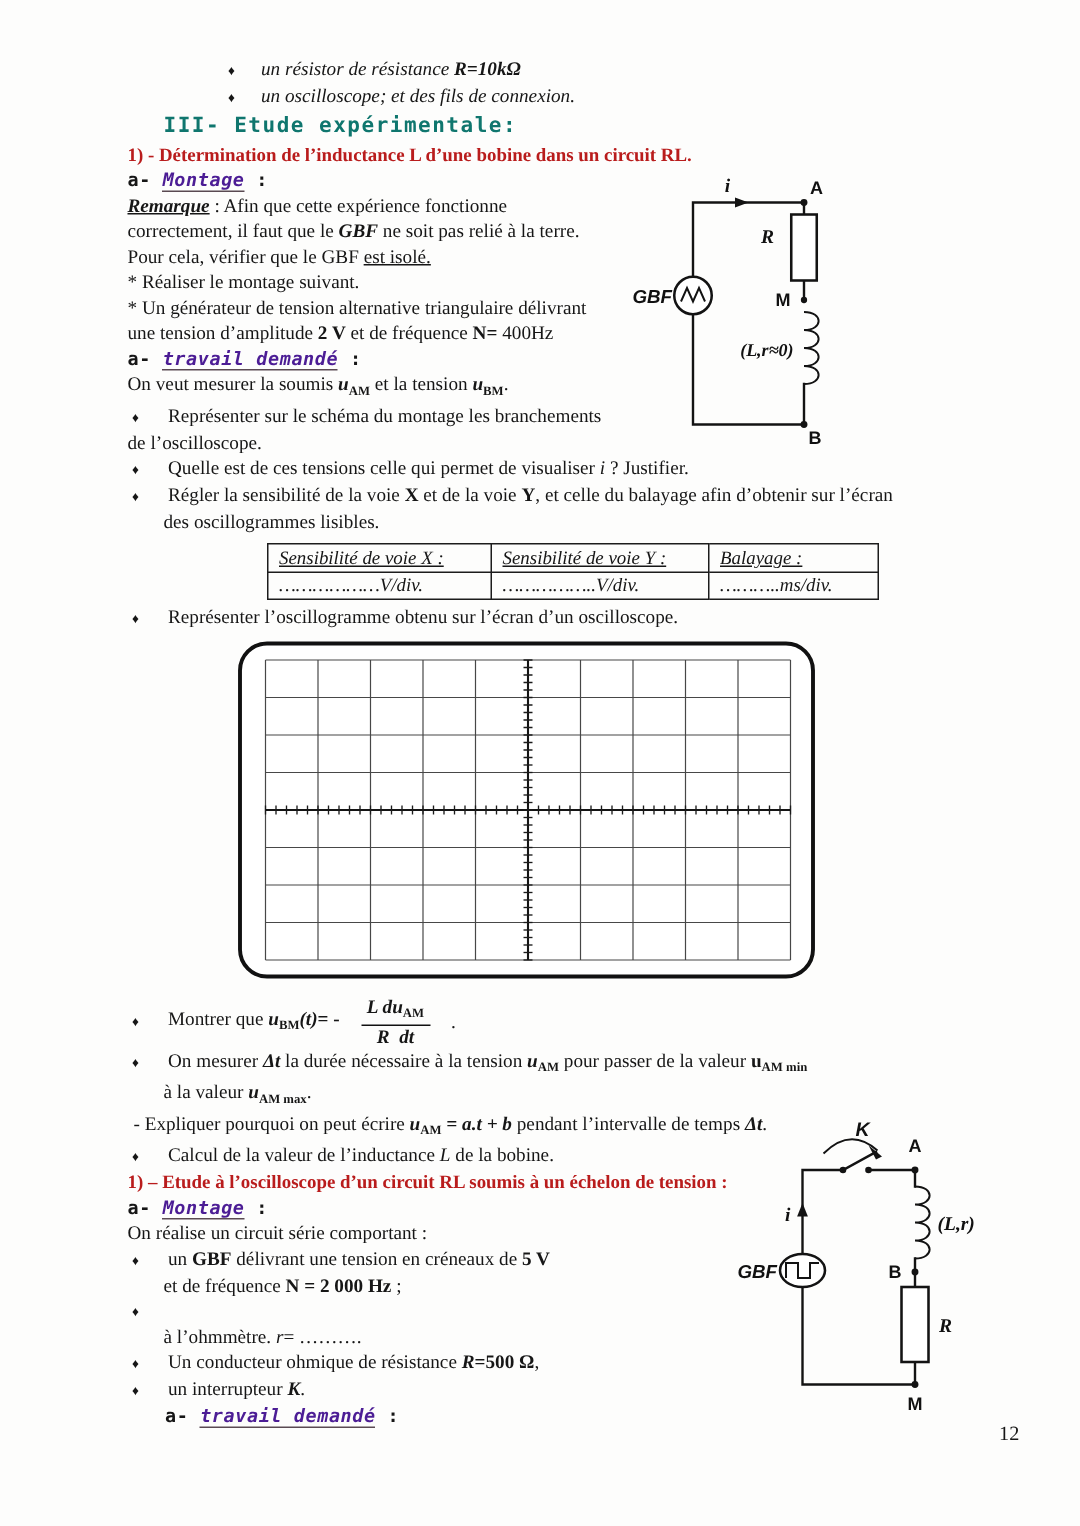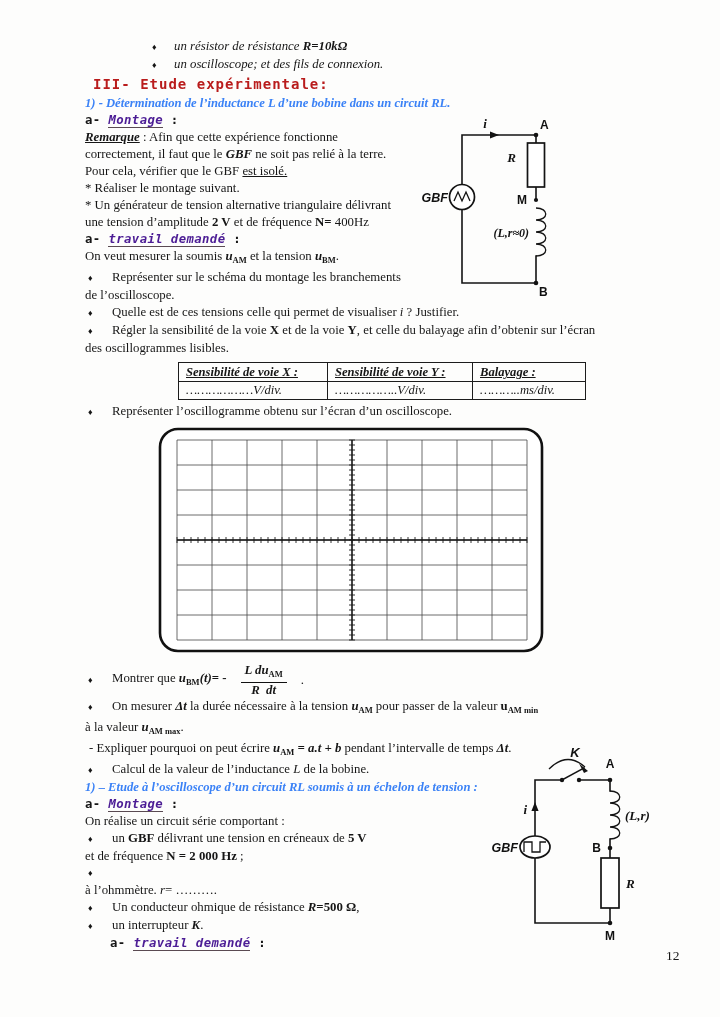--- a/index.html
+++ b/index.html
@@ -7,32 +7,32 @@
        font-family:"Liberation Serif",serif;color:#161616}
   .content{position:absolute;left:85px;top:38px;width:628px}
   .line{font-size:12.8px;line-height:17px;white-space:nowrap}
   .b{font-weight:700}
   .i{font-style:italic}
   .u{text-decoration:underline}
   .sub{font-size:8.5px;vertical-align:-3px}
   .mono{font-family:"DejaVu Sans Mono",monospace;font-weight:700;font-size:12.3px;letter-spacing:.4px}
   .mar{color:#4c1d95;font-style:italic;border-bottom:1.3px solid #5a4a52;padding-bottom:0}
   .h-red{font-family:"DejaVu Sans Mono",monospace;font-weight:700;font-size:14px;
-         color:#b91c1c;letter-spacing:1px;line-height:21px;margin-left:8px}
-  .h-navy{color:#3b82f6;font-weight:700;font-style:italic;font-size:12.6px}
+         color:#0f766e;letter-spacing:1px;line-height:21px;margin-left:24px}
+  .h-navy{color:#b91c1c;font-weight:700;font-size:12.6px}
   .bullet{display:flex;align-items:baseline}
   .dm{flex:0 0 24px;padding-left:3px;font-size:9px}
   .far{margin-left:64px}
   .far .dm{flex-basis:22px}
-  .bt{}
+  .bt{margin-left:24px}
   .dash{margin-left:4px}
   .ind25{margin-left:25px}
   table.sens{border-collapse:collapse;margin:5px 0 3px 93px}
   table.sens td{border:1.6px solid #1c1c1c;padding:0 7px;font-size:12.6px;vertical-align:top}
-  table.sens .hd{font-weight:700;font-style:italic;text-decoration:underline;line-height:18px}
+  table.sens .hd{font-weight:400;font-style:italic;text-decoration:underline;line-height:18px}
   table.sens .vl{font-style:italic;line-height:17px}
   .osc-wrap{margin:5px 0 6px 72px}
   .formula-line{height:33px;display:flex;align-items:center;margin:1px 0}
   .formula-line .dm{align-self:center}
   .frac{display:inline-block;text-align:center;vertical-align:middle;margin:0 14px}
   .frac .num{display:block;border-bottom:1.4px solid #111;padding:0 4px;line-height:15px}
   .frac .den{display:block;line-height:15px}
   .pagenum{position:absolute;left:666px;top:948px;font-size:13.5px}
   .circ{position:absolute}
   #c1{left:413px;top:116px}

